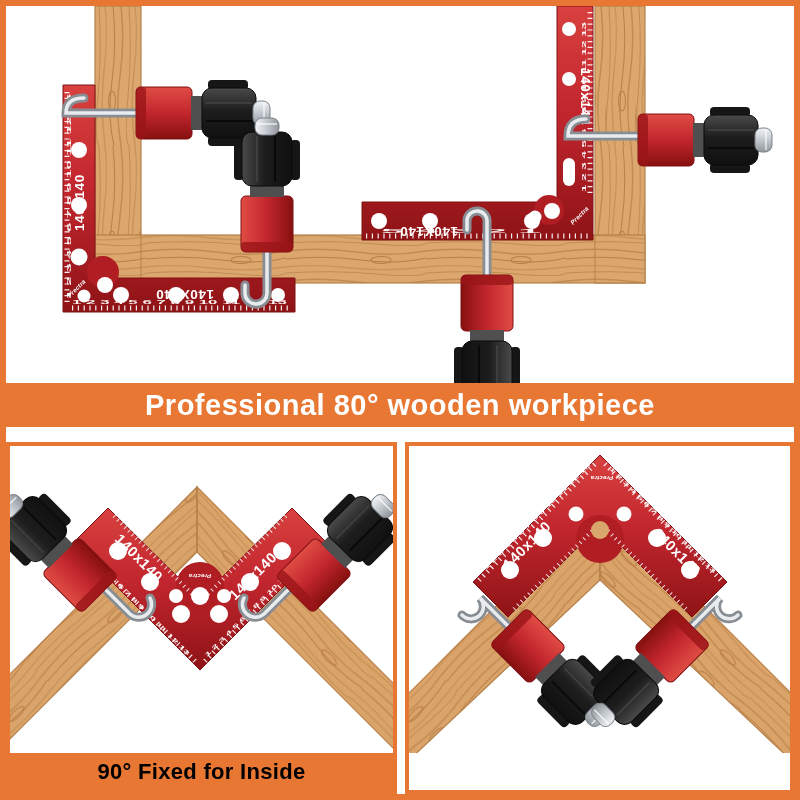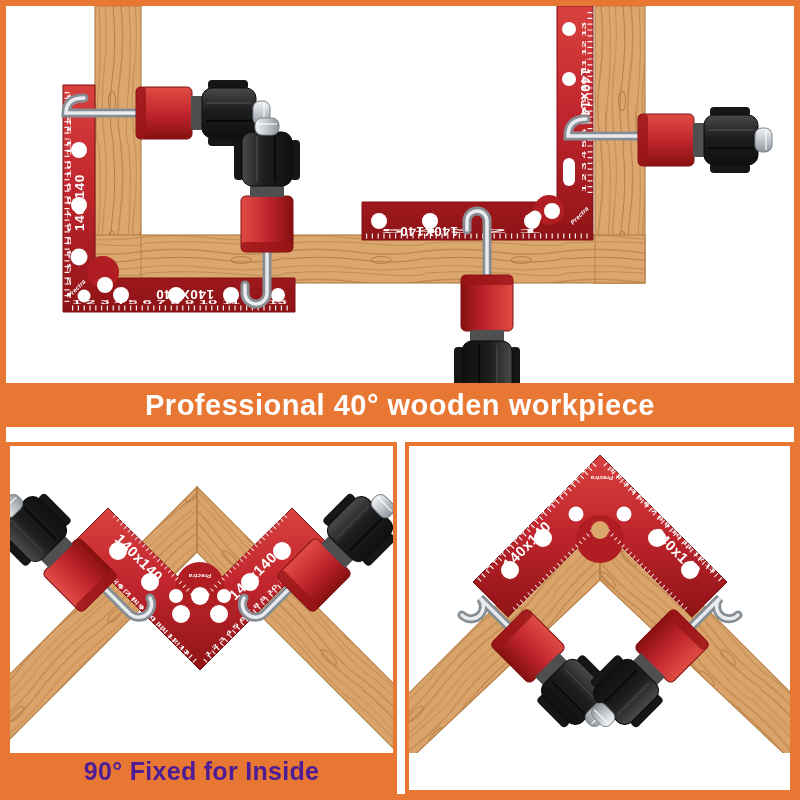--- a/index.html
+++ b/index.html
@@ -16,21 +16,21 @@
   .gap-row{width:788px;height:15px;background:#fff;}
   .bottom-row{width:788px;height:352px;display:flex;background:#fff;}
   .sub-panel{box-sizing:border-box;border:4px solid #E87733;background:#fff;
     display:flex;flex-direction:column;}
   .sub-panel.left{width:391px;}
   .sub-panel.right{width:389px;}
   .panel-gap{width:8px;height:352px;background:#fff;}
   .sub-scene{flex:0 0 307px;overflow:hidden;background:#fff;}
   .caption-sub{
     height:37px;display:flex;align-items:center;justify-content:center;
-    color:#4c1d95;font-weight:bold;font-size:25px;letter-spacing:.3px;
+    color:#000000;font-weight:bold;font-size:22px;letter-spacing:.3px;
   }
   svg text{font-family:"Liberation Sans",sans-serif;font-weight:bold;fill:#fff;}
   .size-label{font-size:13.5px;letter-spacing:.6px;}
   .size-label-lg{font-size:14.5px;letter-spacing:.6px;}
   .brand-label{font-size:6.2px;font-style:italic;letter-spacing:.2px;}
   .ruler-num{font-size:5.2px;opacity:.95;font-weight:bold;}
   .tickline{stroke:#fff;stroke-width:5;fill:none;stroke-dasharray:1.2 4.6;opacity:.92;}
   .tickline-thin{stroke:#fff;stroke-width:4;fill:none;stroke-dasharray:1 4.2;opacity:.85;}
   .rod-outer{stroke:#878D93;stroke-width:9;fill:none;stroke-linecap:round;}
   .rod-inner{stroke:#E9ECEF;stroke-width:3.5;fill:none;stroke-linecap:round;}
@@ -177,21 +177,21 @@
       </g>
 
       <use href="#clampHead" transform="translate(158,107) rotate(90)"></use>
       <use href="#clampHead" transform="translate(261,218)"></use>
       <use href="#clampHead" transform="translate(481,297) rotate(180)"></use>
       <use href="#clampHead" transform="translate(660,134) rotate(90)"></use>
     </svg>
   </div>
 
   <div class="caption-main" style="background:#E87733">
-    <span>Professional 40° wooden workpiece</span>
+    <span>Professional 80° wooden workpiece</span>
   </div>
 
   <div class="gap-row"></div>
 
   <div class="bottom-row">
 
     <div class="sub-panel left">
       <div class="sub-scene">
         <svg width="383" height="307" viewBox="0 0 383 307">
           <g>

